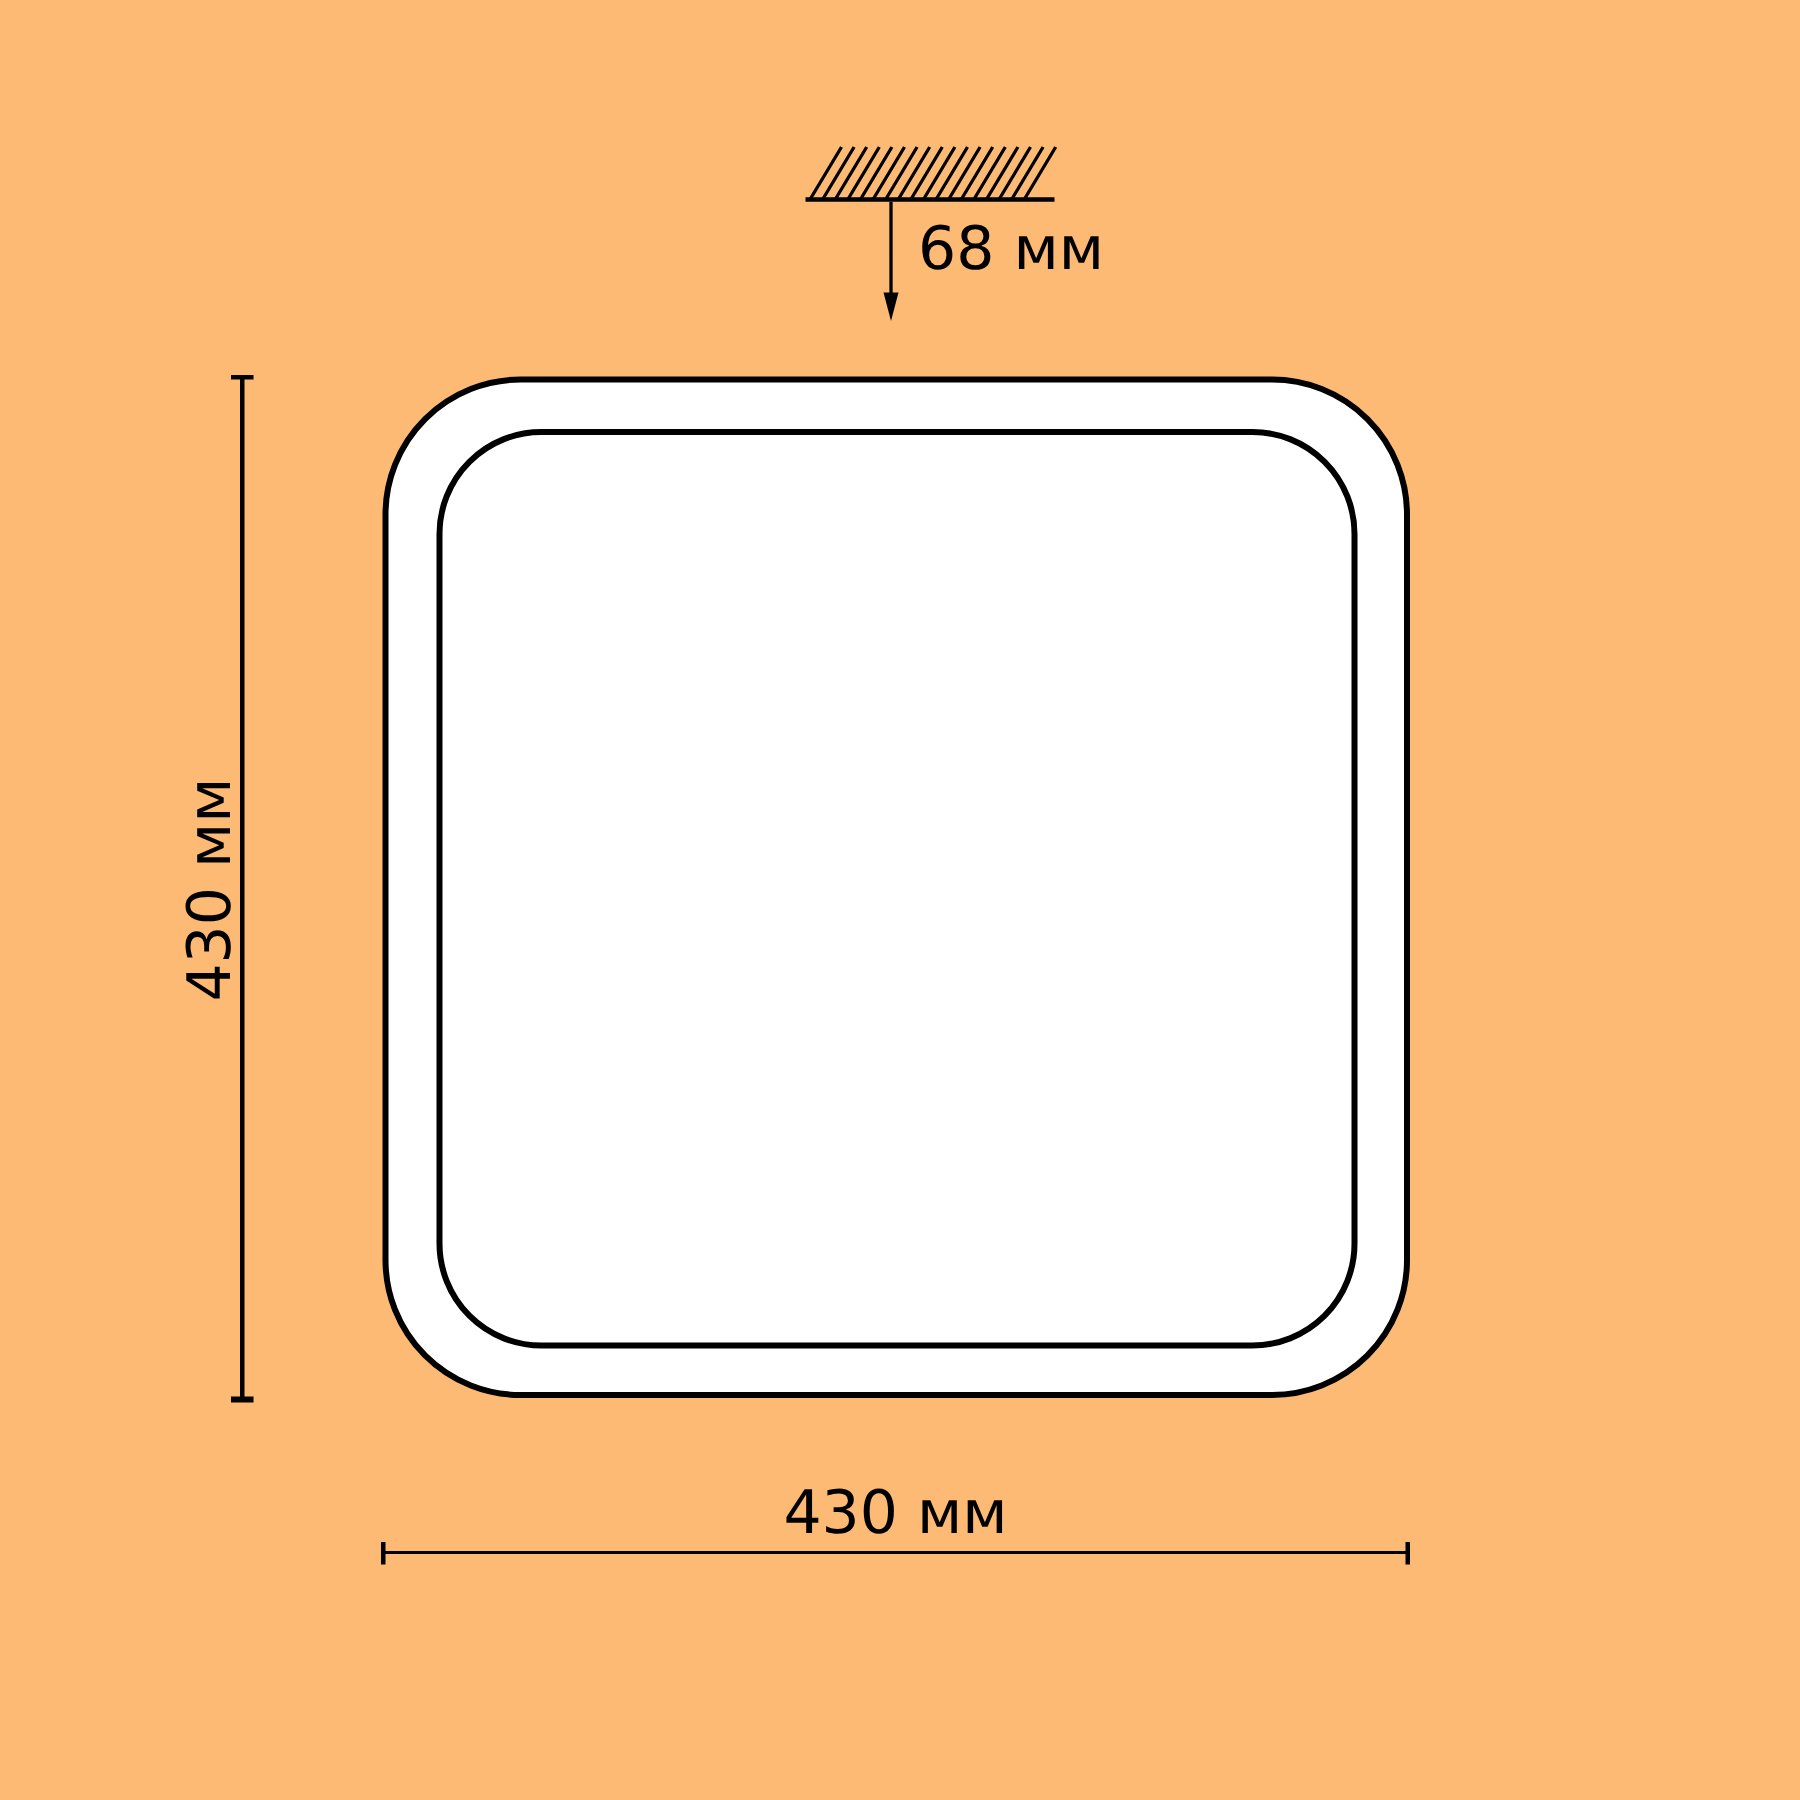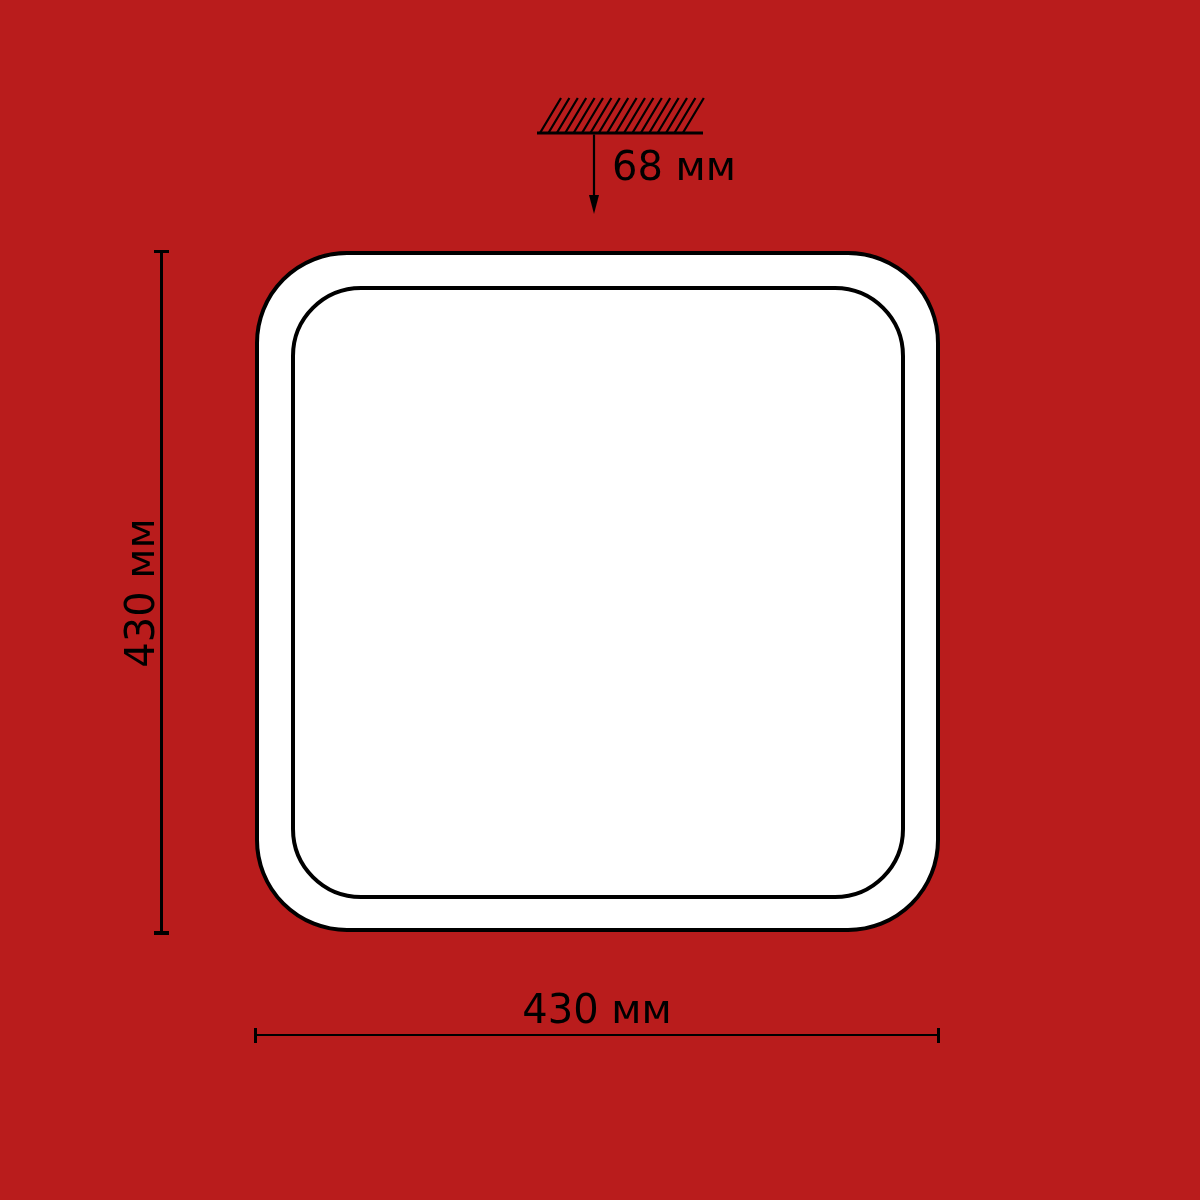--- a/index.html
+++ b/index.html
@@ -4,21 +4,21 @@
 <style>
   html, body {
     margin: 0;
     padding: 0;
     background: #ffffff;
   }
   .canvas {
     position: relative;
     width: 1200px;
     height: 1200px;
-    background: #b91c1c;
+    background: #fdba74;
     font-family: "DejaVu Sans", sans-serif;
     color: #000000;
     overflow: hidden;
   }
   .dim-label {
     position: absolute;
     font-size: 40px;
     line-height: 40px;
     white-space: nowrap;
     color: #000000;

